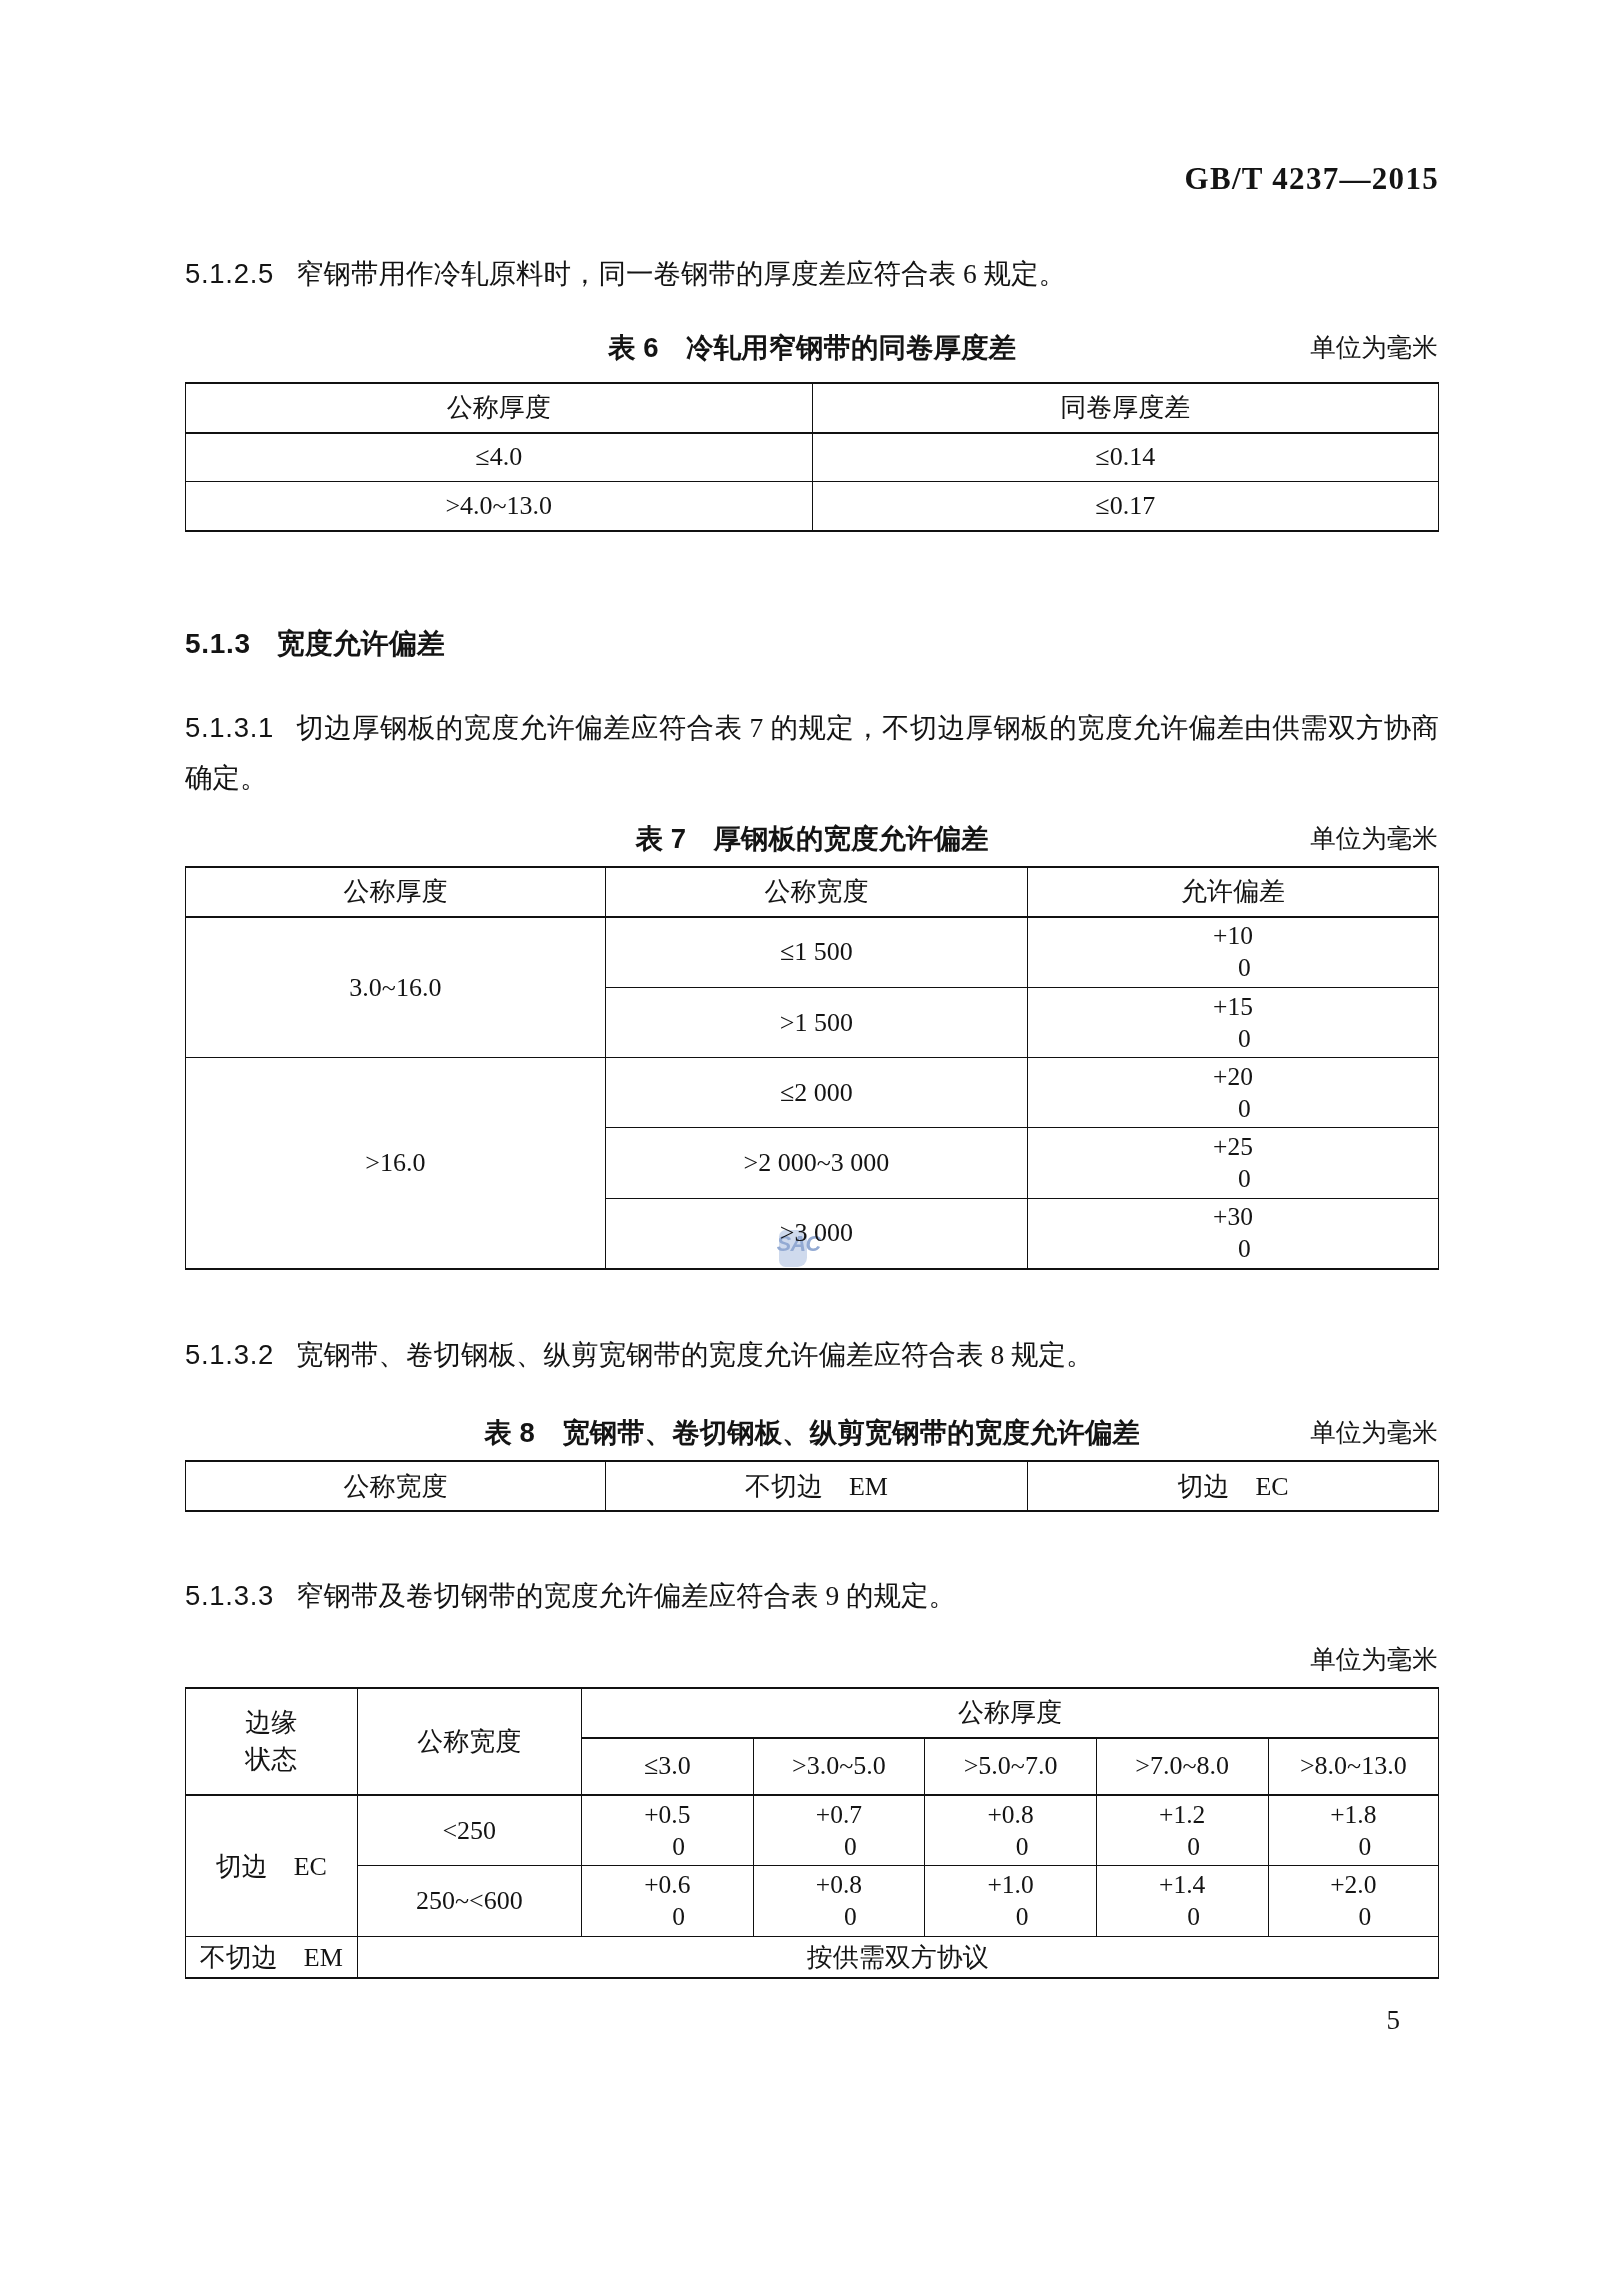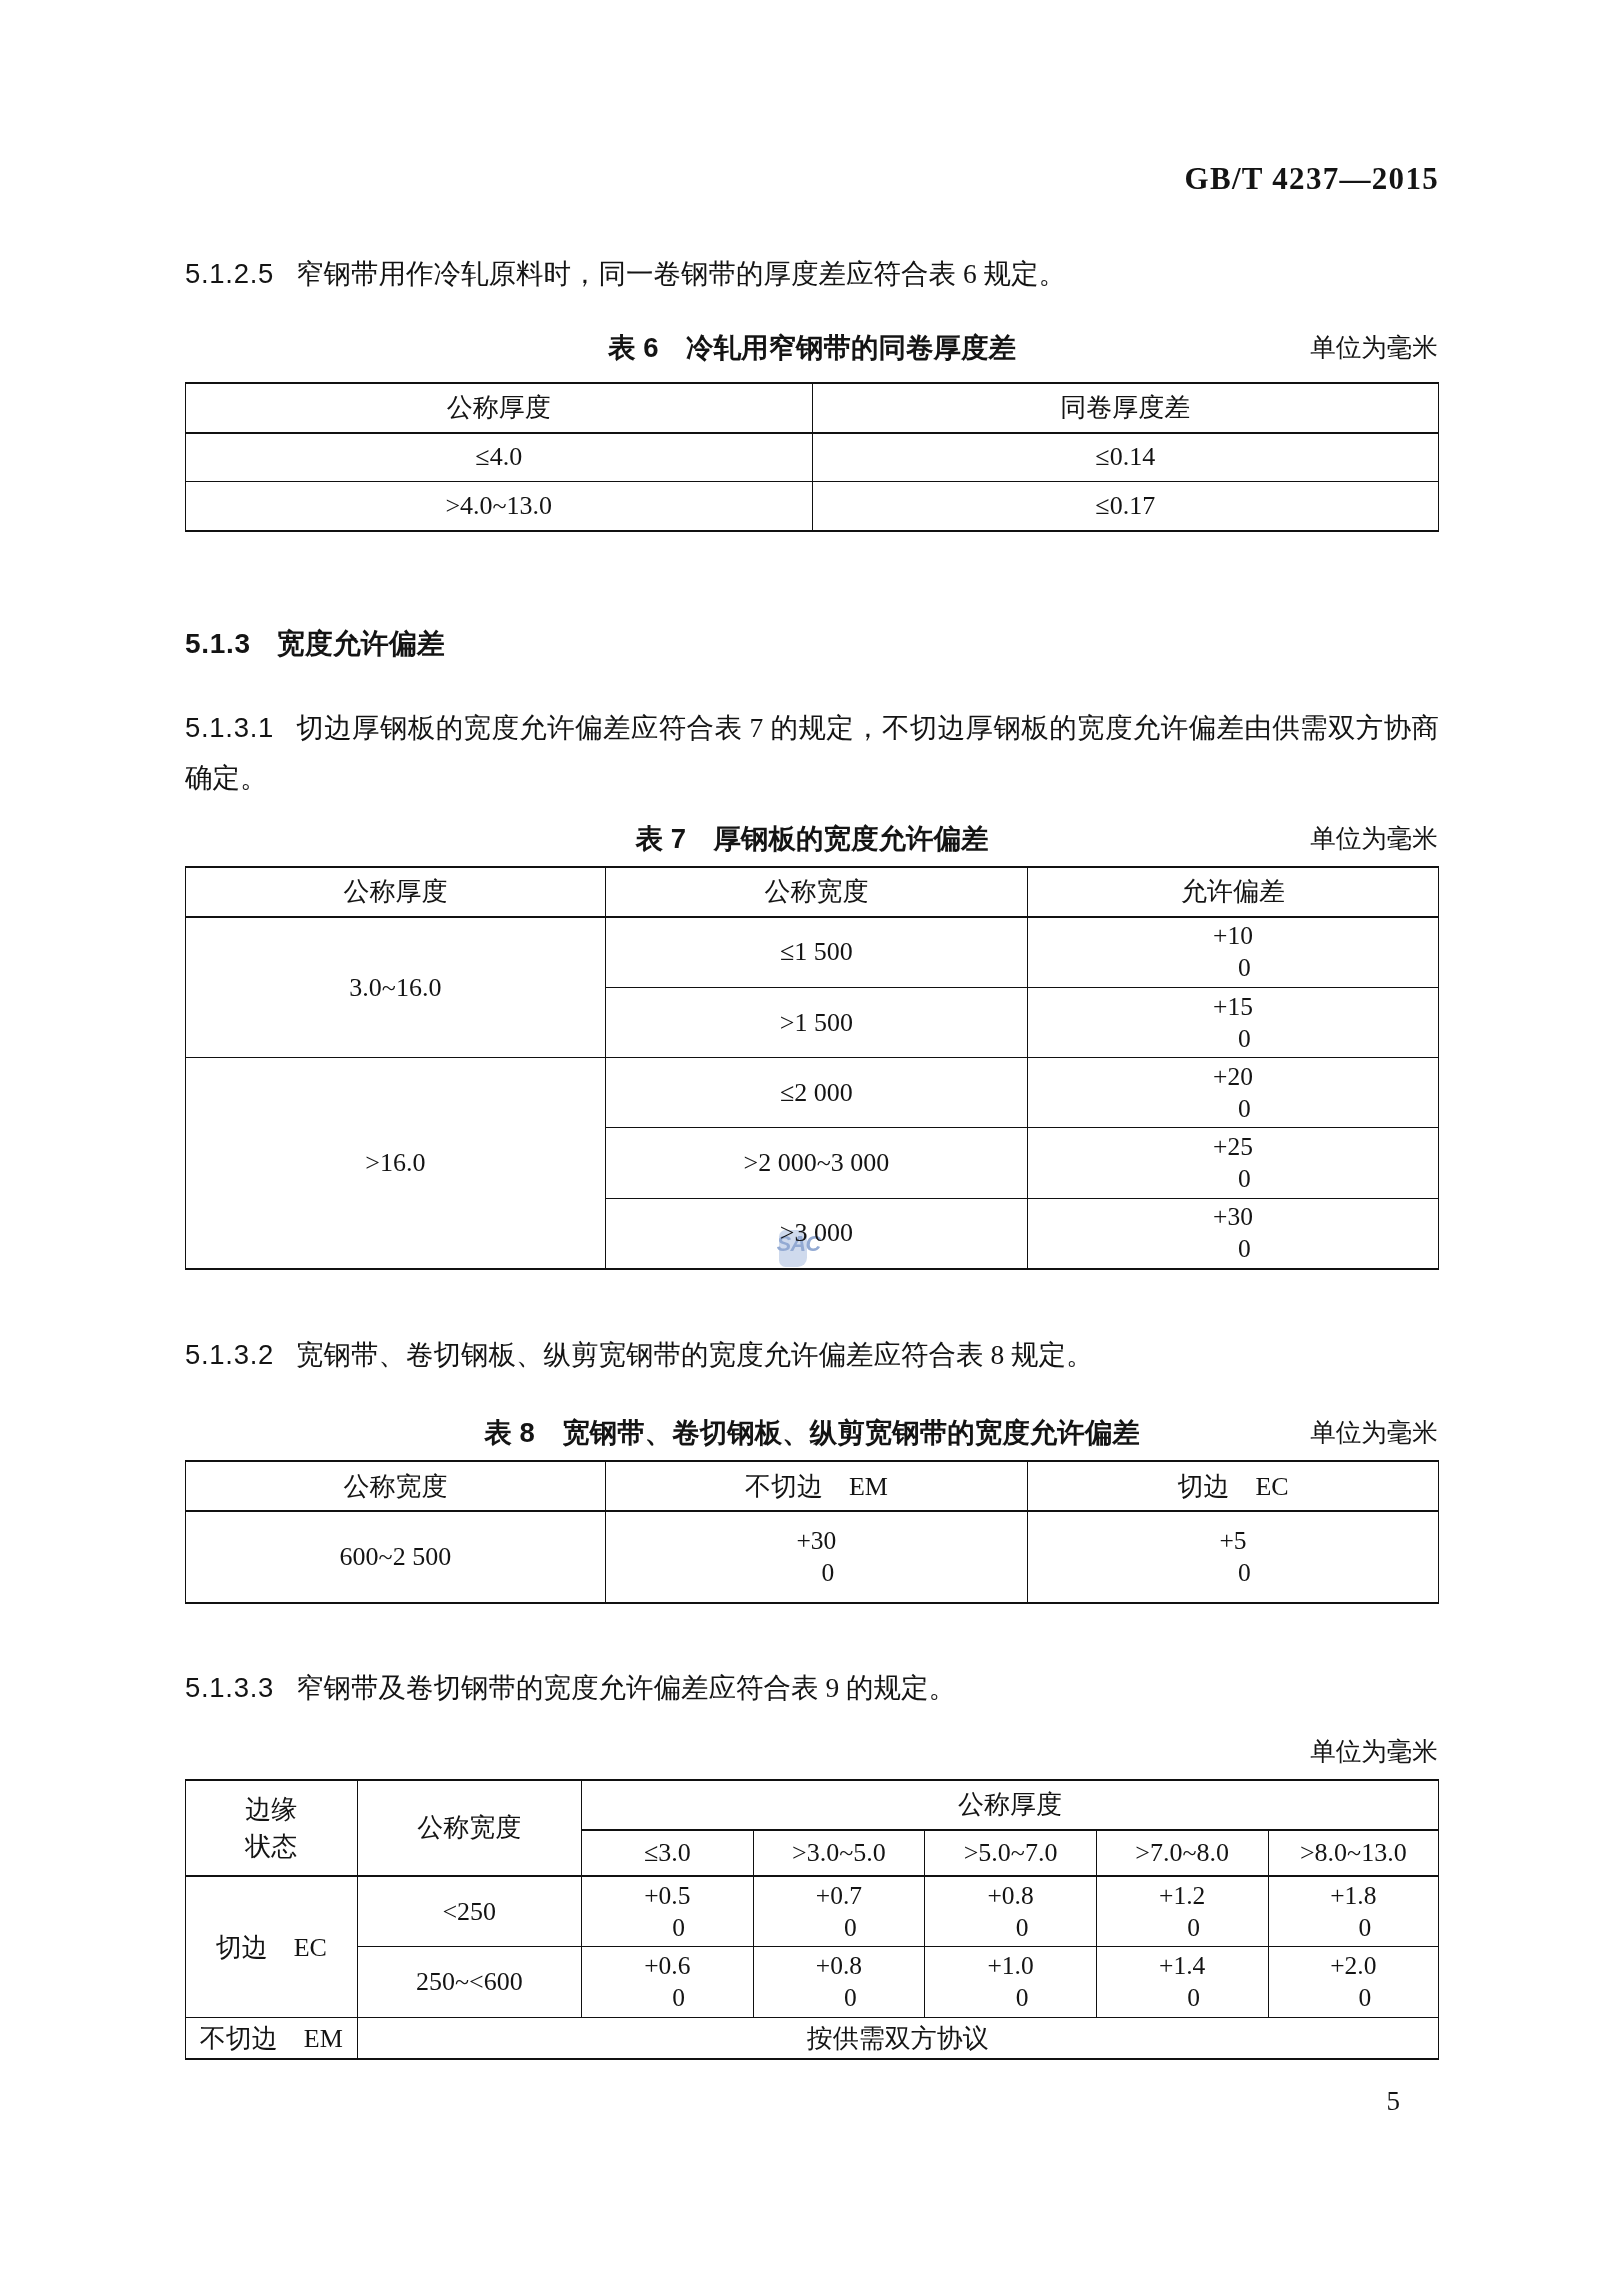--- a/index.html
+++ b/index.html
@@ -63,21 +63,21 @@
   .t7 td { height:70px; }
 
   .t8 th { height:50px; }
   .t8 td.data { height:92px; }
   .t8 td.footnote {
     text-align:justify; text-indent:2em; padding:10.5px 13px 11.8px 13px;
     line-height:41px; font-size:26px; height:auto;
   }
 
   .t9 thead tr.hrow1 th { height:50px; }
-  .t9 thead tr.hrow2 th { height:46px; }
+  .t9 thead tr.hrow2 th { height:57px; }
   .t9 tbody td, .t9 tbody th { height:71px; }
   .t9 tbody tr.em-row td, .t9 tbody tr.em-row th { height:41px; }
   .t9 th.corner span.line { display:block; line-height:37px; }
 
   
   .tol .u, .tol .l { display:block; line-height:32px; font-size:25.5px; }
   .tol .l { transform:translateX(0.45em); }
 
   
   .mb-cap6   { margin-bottom:30px; }
@@ -233,31 +233,20 @@
           <col style="width:32.8%">
         </colgroup>
       <thead>
         <tr>
           <th>公称宽度</th>
           <th>不切边　EM</th>
           <th>切边　EC</th>
         </tr>
       </thead>
       <tbody>
-        <tr>
-          <td class="data">600~2 500</td>
-          <td class="data tol">
-            <span class="u">+30</span>
-            <span class="l">0</span>
-          </td>
-          <td class="data tol">
-            <span class="u">+5</span>
-            <span class="l">0</span>
-          </td>
-        </tr>
       </tbody>
     </table>
 
     <p class="para p-5133"><span class="sec-num">5.1.3.3</span><span>窄钢带及卷切钢带的宽度允许偏差应符合表 9 的规定。</span></p>
 
     <div class="cap cap-9">
       <span class="unit">单位为毫米</span>
     </div>
 
     <table class="gbtable t9">

